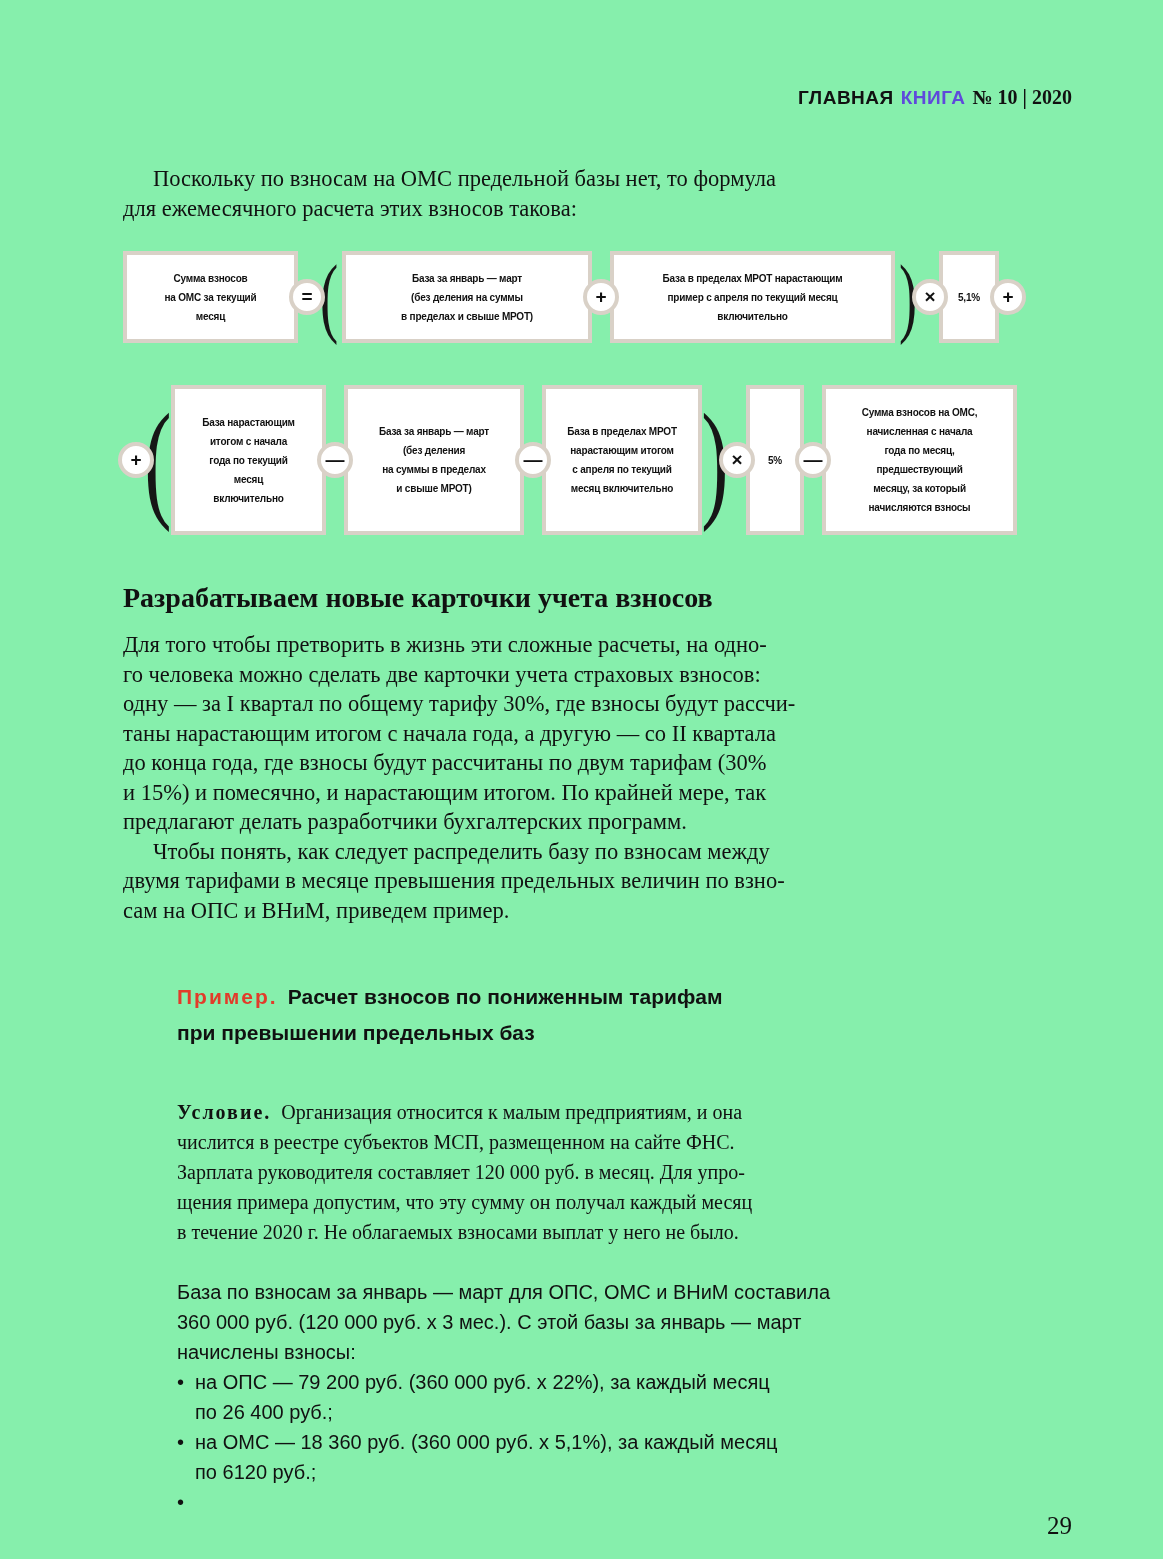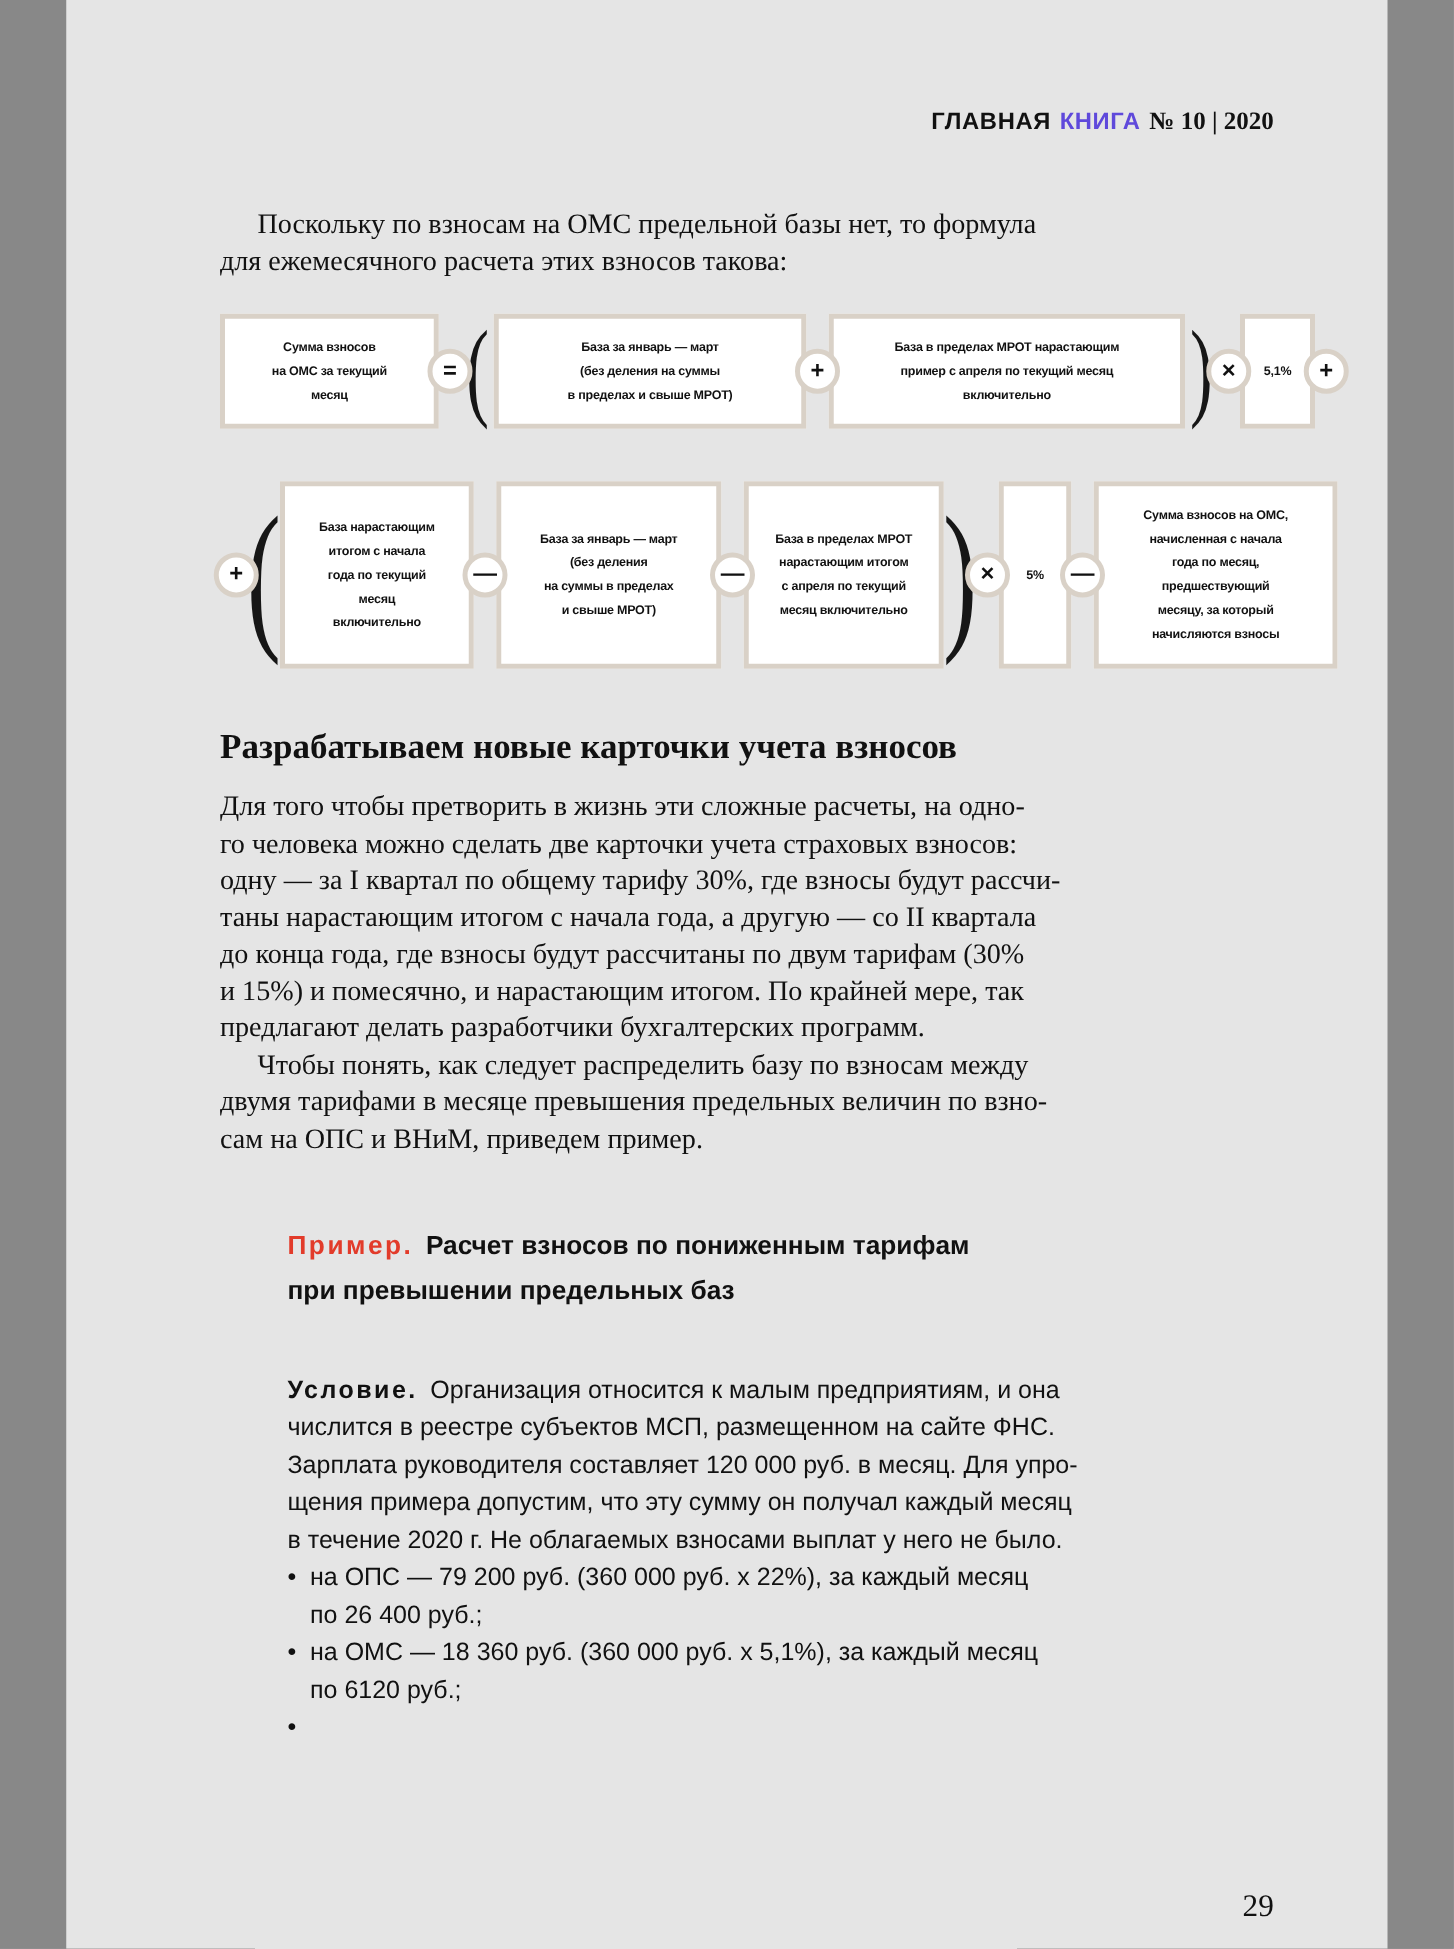--- a/index.html
+++ b/index.html
@@ -1,21 +1,21 @@
 <!DOCTYPE html>
 <html lang="ru"><head>
 <meta charset="utf-8">
 <style>
   * { margin:0; padding:0; box-sizing:border-box; }
   html,body { background:#888; }
   .page {
     position:relative;
-    width:1057px; height:1559px;
+    width:1163px; height:1559px;
     margin:0 auto;
-    background:#e5e5e5;
+    background:#86efac;
     color:#111;
     font-family:"Liberation Serif", serif;
     overflow:hidden;
   }
   
   .hdr {
     position:absolute; top:86px; right:91px;
     display:flex; align-items:baseline; gap:7px;
     white-space:nowrap;
   }
@@ -100,21 +100,21 @@
     font-family:"Liberation Sans", sans-serif;
     font-size:20px; line-height:30px; color:#111;
   }
   .ex-title {
     font-weight:700; font-size:21px; line-height:36px;
     white-space:pre-line;
   }
   .ex-label-red {
     color:#e23b2a; font-weight:700; letter-spacing:2px; margin-right:10px;
   }
-  .ex-cond { margin-top:16px; white-space:pre-line; }
+  .ex-cond { margin-top:16px; white-space:pre-line;font-family:Liberation Serif, serif; }
   .ex-cond-label { font-weight:700; letter-spacing:2px; margin-right:10px; }
   .ex-base { margin-top:30px; white-space:pre-line; }
   .ex-bullets { margin-top:0; }
   .bullet-item { display:flex; }
   .bullet-marker { width:18px; flex:0 0 auto; }
   .bullet-text { white-space:pre-line; }
   
   .pageno {
     position:absolute; top:1512px; right:91px;
     font-family:"Liberation Serif", serif;
@@ -229,20 +229,23 @@
       </div>
 
       <p class="ex-cond">
         <span class="ex-cond-label">Условие.</span><span>Организация относится к малым предприятиям, и она
 числится в реестре субъектов МСП, размещенном на сайте ФНС.
 Зарплата руководителя составляет 120 000 руб. в месяц. Для упро-
 щения примера допустим, что эту сумму он получал каждый месяц
 в течение 2020 г. Не облагаемых взносами выплат у него не было.</span>
       </p>
 
+      <p class="ex-base">База по взносам за январь — март для ОПС, ОМС и ВНиМ составила
+360 000 руб. (120 000 руб. х 3 мес.). С этой базы за январь — март
+начислены взносы:</p>
 
       <div class="ex-bullets">
         <div class="bullet-item">
           <span class="bullet-marker">•</span>
           <div class="bullet-text">на ОПС — 79 200 руб. (360 000 руб. х 22%), за каждый месяц
 по 26 400 руб.;</div>
         </div>
         <div class="bullet-item">
           <span class="bullet-marker">•</span>
           <div class="bullet-text">на ОМС — 18 360 руб. (360 000 руб. х 5,1%), за каждый месяц

